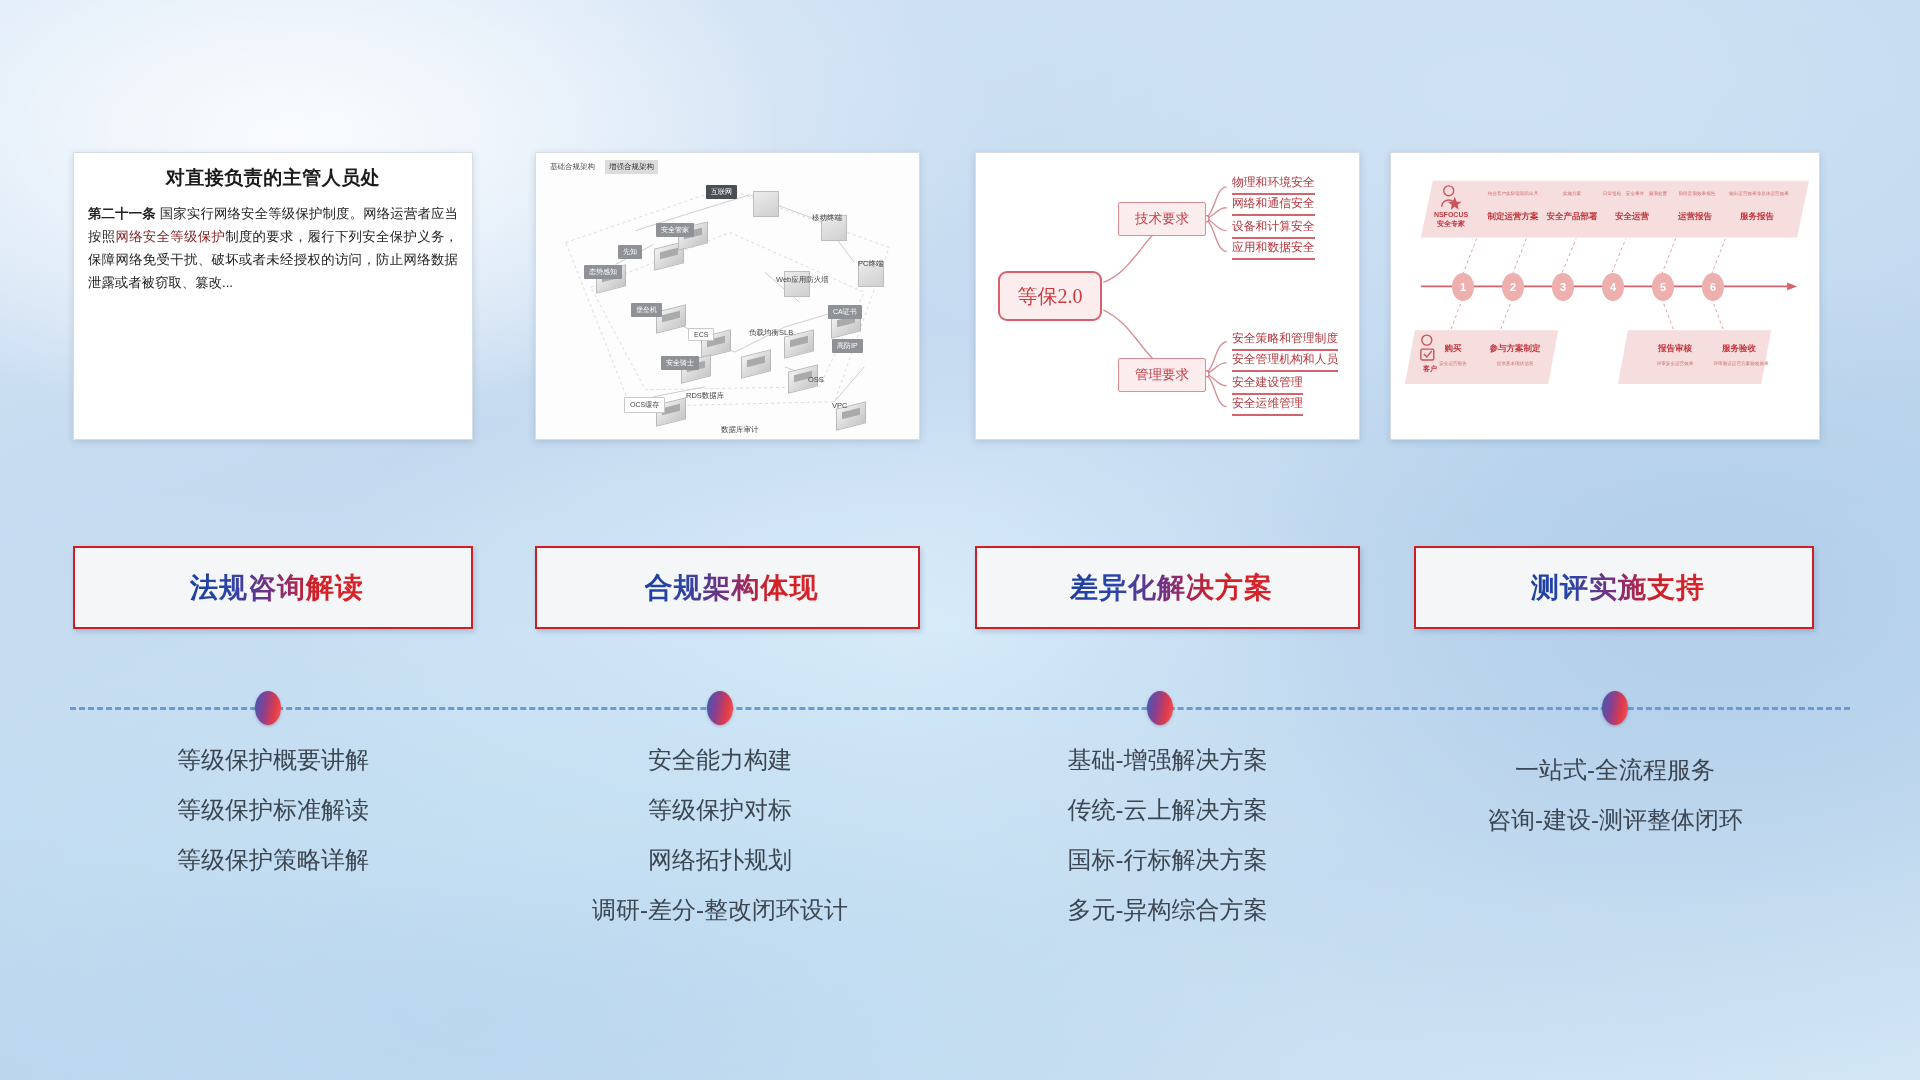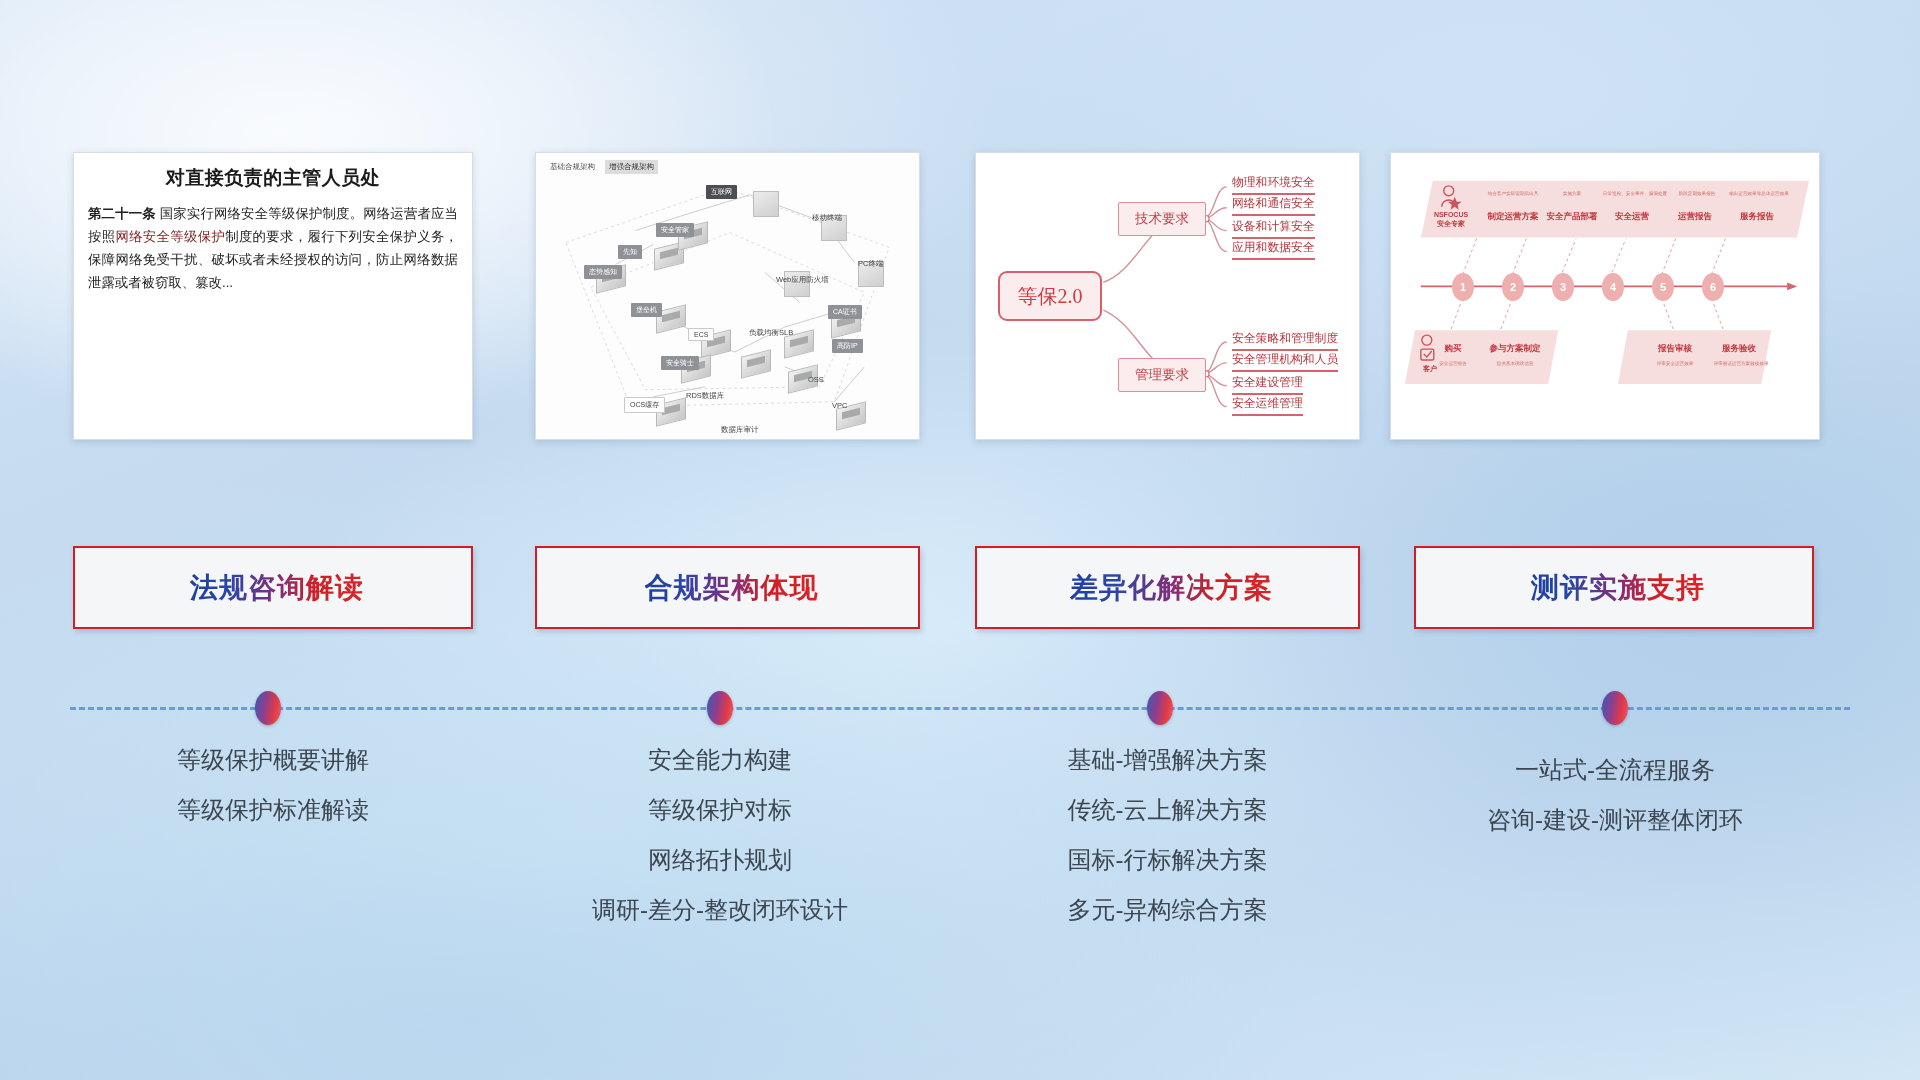--- a/index.html
+++ b/index.html
@@ -389,20 +389,21 @@
   <div class="dot dot-1"></div>
   <div class="dot dot-2"></div>
   <div class="dot dot-3"></div>
   <div class="dot dot-4"></div>
 </div>
 
 <div id="lists">
   <ul class="lcol lcol-1">
     <li>等级保护概要讲解</li>
     <li>等级保护标准解读</li>
+    <li>等级保护策略详解</li>
   </ul>
   <ul class="lcol lcol-2">
     <li>安全能力构建</li>
     <li>等级保护对标</li>
     <li>网络拓扑规划</li>
     <li>调研-差分-整改闭环设计</li>
   </ul>
   <ul class="lcol lcol-3">
     <li>基础-增强解决方案</li>
     <li>传统-云上解决方案</li>

